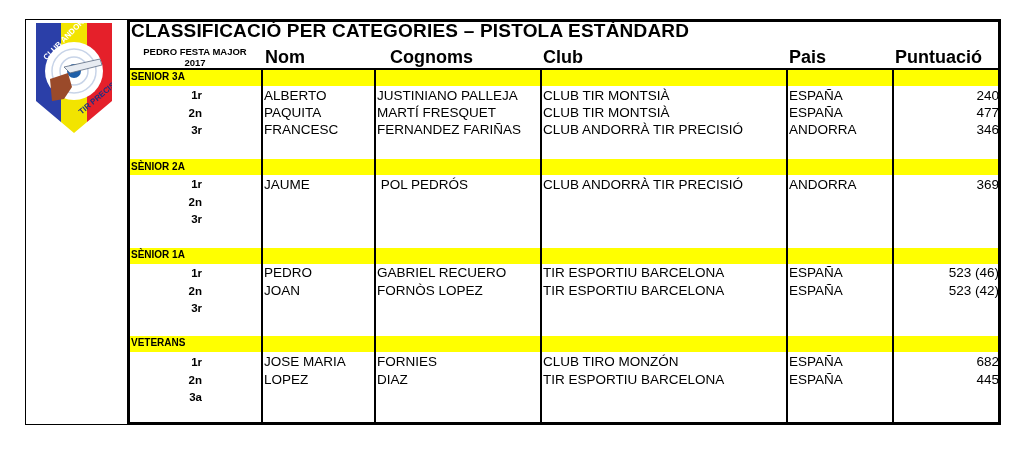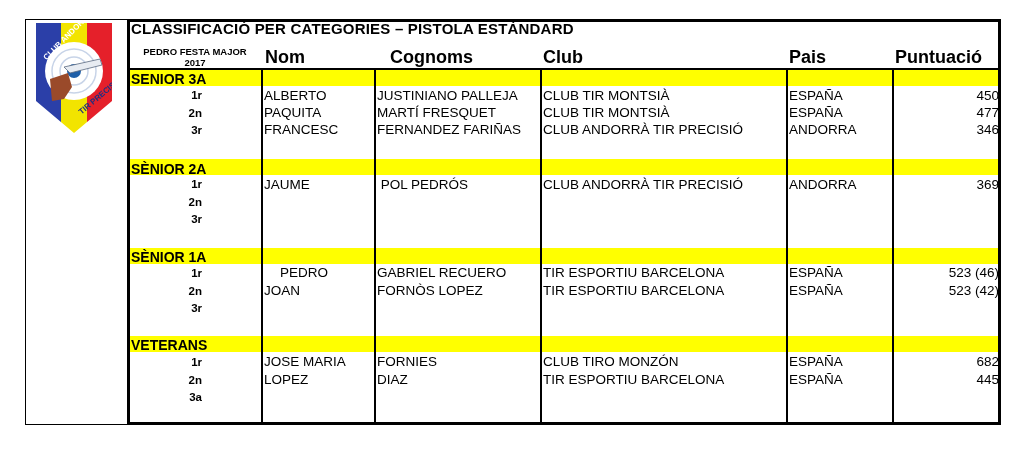--- a/index.html
+++ b/index.html
@@ -1,26 +1,26 @@
 <!DOCTYPE html>
 <html><head>
 <meta charset="utf-8">
 <style>
   body { margin:0; width:1024px; height:449px; background:#fff; position:relative; overflow:hidden; font-family:"Liberation Sans", sans-serif; color:#000; }
   .abs { position:absolute; }
   .frame { left:25px; top:19px; width:976px; height:406px; border:1px solid #000; box-sizing:border-box; }
   .logo-cell { left:25px; top:19px; width:102px; height:406px; }
   .main { left:127px; top:19px; width:874px; height:406px; border:3px solid #000; box-sizing:border-box; }
-  .title { left:131px; top:20px; font-size:15px; font-weight:bold; letter-spacing:0.2px; }
+  .title { left:131px; top:20px; font-size:19px; font-weight:bold; letter-spacing:0.2px; }
   .trofeo { left:131px; top:46px; width:128px; text-align:center; font-size:9.5px; font-weight:bold; line-height:11px; }
   .hdr { top:47px; font-size:18px;font-weight:bold; }
   .hline { left:127px; width:874px; top:68px; height:2px; background:#000; }
   .vline { top:68px; height:357px; width:2px; background:#000; }
   .band { left:130px; width:868px; height:16px; background:#ffff00; }
-  .cat { left:131px; font-size:14px; font-weight:bold; }
+  .cat { left:131px; font-size:10px; font-weight:bold; }
   .pos { left:130px; width:130px; text-align:right; padding-right:58px; box-sizing:border-box; font-size:11.5px; font-weight:bold; }
   .cell { font-size:13.5px; white-space:nowrap; }
   .score { left:895px; width:104px; text-align:right; font-size:13.5px; }
 </style>
 </head>
 <body>
 
 <div class="abs frame"></div>
 
 <div class="abs logo-cell">
@@ -70,21 +70,21 @@
 <div class="abs vline" style="left:540px"></div>
 <div class="abs vline" style="left:786px"></div>
 <div class="abs vline" style="left:892px"></div>
 
 <div class="abs cat" style="top:71px">SENIOR 3A</div>
 <div class="abs pos" style="top:89px">1r</div>
 <div class="abs cell" style="left:264px;top:88px">ALBERTO</div>
 <div class="abs cell" style="left:377px;top:88px">JUSTINIANO PALLEJA</div>
 <div class="abs cell" style="left:543px;top:88px">CLUB TIR MONTSIÀ</div>
 <div class="abs cell" style="left:789px;top:88px">ESPAÑA</div>
-<div class="abs score" style="top:88px">450</div>
+<div class="abs score" style="top:88px">240</div>
 
 <div class="abs pos" style="top:107px">2n</div>
 <div class="abs cell" style="left:264px;top:105px">PAQUITA</div>
 <div class="abs cell" style="left:377px;top:105px">MARTÍ FRESQUET</div>
 <div class="abs cell" style="left:543px;top:105px">CLUB TIR MONTSIÀ</div>
 <div class="abs cell" style="left:789px;top:105px">ESPAÑA</div>
 <div class="abs score" style="top:105px">477</div>
 
 <div class="abs pos" style="top:124px">3r</div>
 <div class="abs cell" style="left:264px;top:122px">FRANCESC</div>
@@ -98,21 +98,21 @@
 <div class="abs cell" style="left:264px;top:177px">JAUME</div>
 <div class="abs cell" style="left:377px;top:177px;white-space:pre"> POL PEDRÓS</div>
 <div class="abs cell" style="left:543px;top:177px">CLUB ANDORRÀ TIR PRECISIÓ</div>
 <div class="abs cell" style="left:789px;top:177px">ANDORRA</div>
 <div class="abs score" style="top:177px">369</div>
 <div class="abs pos" style="top:196px">2n</div>
 <div class="abs pos" style="top:213px">3r</div>
 
 <div class="abs cat" style="top:249px">SÈNIOR 1A</div>
 <div class="abs pos" style="top:267px">1r</div>
-<div class="abs cell" style="left:280px;top:265px">PEDRO</div>
+<div class="abs cell" style="left:264px;top:265px">PEDRO</div>
 <div class="abs cell" style="left:377px;top:265px">GABRIEL RECUERO</div>
 <div class="abs cell" style="left:543px;top:265px">TIR ESPORTIU BARCELONA</div>
 <div class="abs cell" style="left:789px;top:265px">ESPAÑA</div>
 <div class="abs score" style="top:265px">523 (46)</div>
 
 <div class="abs pos" style="top:285px">2n</div>
 <div class="abs cell" style="left:264px;top:283px">JOAN</div>
 <div class="abs cell" style="left:377px;top:283px">FORNÒS LOPEZ</div>
 <div class="abs cell" style="left:543px;top:283px">TIR ESPORTIU BARCELONA</div>
 <div class="abs cell" style="left:789px;top:283px">ESPAÑA</div>

